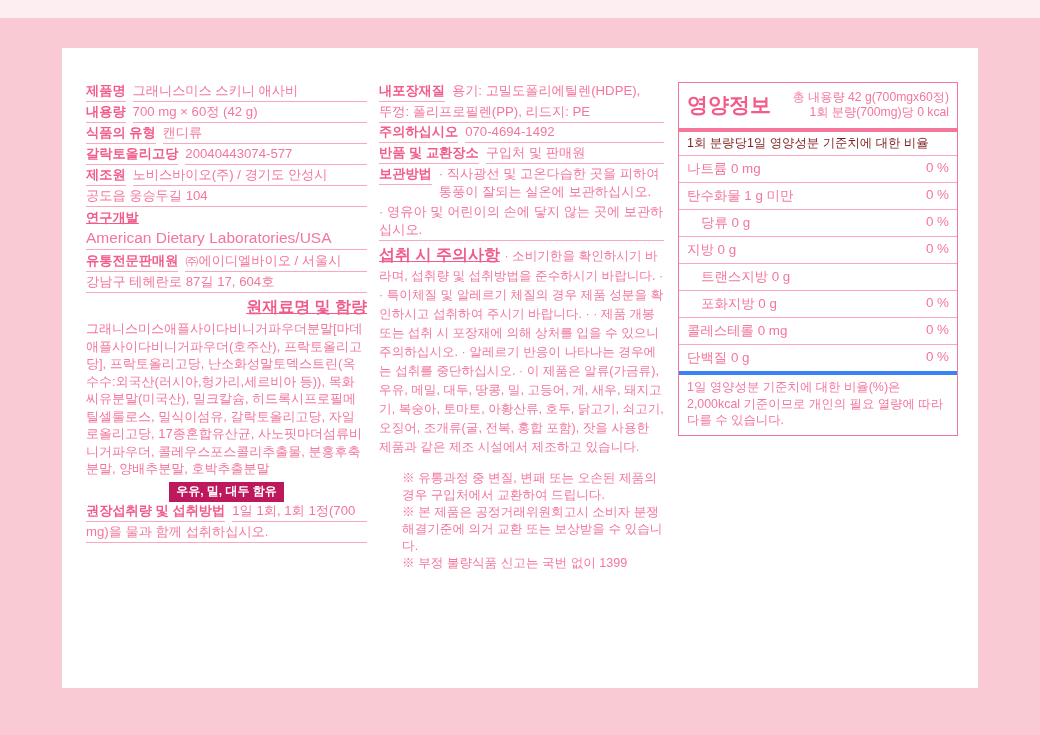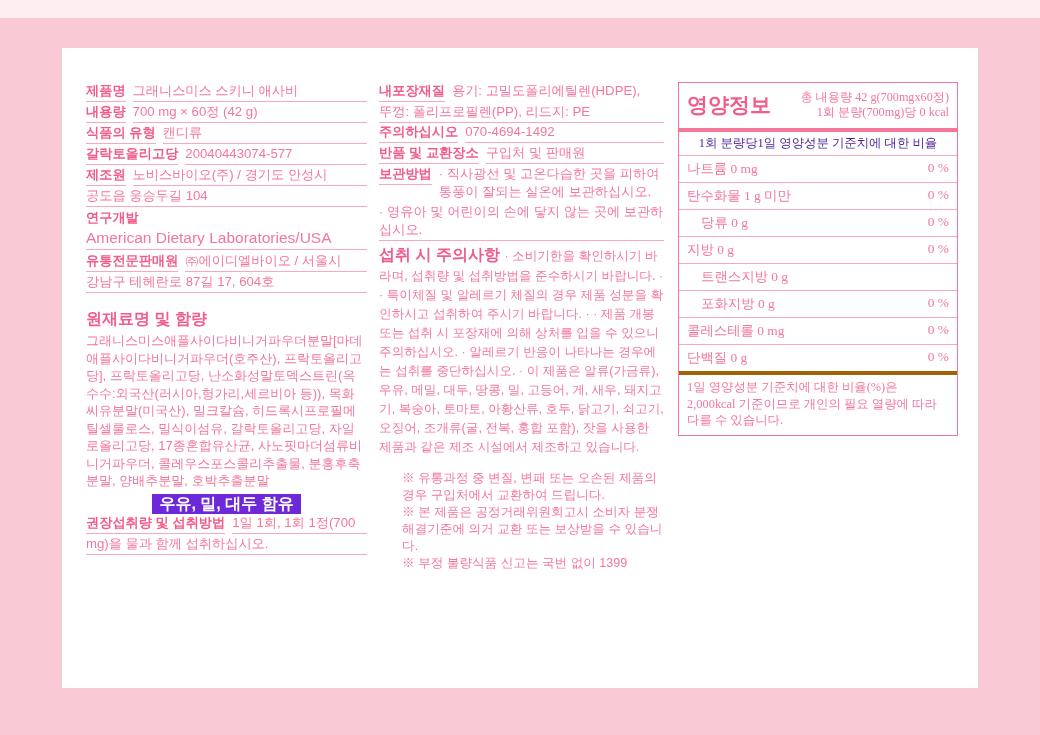--- a/index.html
+++ b/index.html
@@ -42,24 +42,25 @@
     position: absolute;
     left: 86px;
     top: 82px;
     width: 872px;
     height: 560px;
     display: flex;
     gap: 4px;
   }
   .col-a { width: 288px; position: relative; }
   .col-b { width: 292px; position: relative; padding-left: 8px; }
-  .col-c { width: 284px; position: relative; padding-left: 10px; font-family: Liberation Serif, serif; }
+  .col-c { width: 284px; position: relative; padding-left: 10px; }
   .strong {
     font-weight: bold;
     color: #f25c8a;
+    text-decoration: underline;
   }
   .row {
     display: flex;
     align-items: flex-start;
     margin-bottom: 1px;
   }
   .lbl {
     font-weight: bold;
     color: #f25c8a;
     font-size: 13.2px;
@@ -94,24 +95,24 @@
     padding-bottom: 1px;
   }
   .ingr {
     font-size: 13px;
     line-height: 17.5px;
     color: #f4769b;
     margin-top: 2px;
   }
   .highlight {
     display: inline-block;
-    background: #6d28d9;
+    background: #be185d;
     color: #ffffff;
     font-weight: bold;
-    font-size: 16px;
+    font-size: 12px;
     line-height: 17px;
     padding: 1px 7px 2px 7px;
     margin-top: 4px;
     text-align: right;
   }
   .center { text-align: center; }
   .note {
     font-size: 12.6px;
     line-height: 17px;
     color: #f4769b;
@@ -143,37 +144,37 @@
   }
   .nutri-head-right {
     font-size: 12.2px;
     line-height: 15px;
     color: #f4769b;
     text-align: right;
     flex: 1;
   }
   .nutri-sub {
     display: flex;
-    justify-content: center;
+    justify-content: flex-start;
     font-size: 12.4px;
     padding: 3px 8px 3px 8px;
     border-bottom: 1.2px solid #f9a8c0;
-    color: #4c1d95;
+    color: #7f1d1d;
   }
   .nrow {
     display: flex;
     justify-content: space-between;
     font-size: 13.4px;
     padding: 4px 8px 4px 8px;
     border-bottom: 1.2px solid #f9a8c0;
     color: #f4769b;
   }
   .nrow .nm { }
   .nrow.indent .nm { padding-left: 14px; }
-  .nrow.last { border-bottom: 4px solid #a16207; }
+  .nrow.last { border-bottom: 4px solid #3b82f6; }
   .nfoot {
     font-size: 12.4px;
     line-height: 16.5px;
     padding: 4px 8px 6px 8px;
     color: #f4769b;
   }
 </style>
 </head>
 <body>
 
@@ -216,21 +217,21 @@
         <span class="strong">연구개발</span>
       </div>
       <div class="big">American Dietary Laboratories/USA</div>
 
       <div class="row" style="margin-top:2px;">
         <span class="lbl">유통전문판매원</span>
         <span class="val">㈜에이디엘바이오 / 서울시</span>
       </div>
       <div class="plain">강남구 테헤란로 87길 17, 604호</div>
 
-      <div style="margin-top:16px;">
+      <div style="margin-top:4px;text-align:right;">
         <span class="strong">원재료명 및 함량</span>
       </div>
       <div class="ingr">그래니스미스애플사이다비니거파우더분말[마데애플사이다비니거파우더(호주산), 프락토올리고당], 프락토올리고당, 난소화성말토덱스트린(옥수수:외국산(러시아,헝가리,세르비아 등)), 목화씨유분말(미국산), 밀크칼슘, 히드록시프로필메틸셀룰로스, 밀식이섬유, 갈락토올리고당, 자일로올리고당, 17종혼합유산균, 사노핏마더섬류비니거파우더, 콜레우스포스콜리추출물, 분홍후축분말, 양배추분말, 호박추출분말</div>
 
       <div class="center">
         <span class="highlight">우유, 밀, 대두 함유</span>
       </div>
 
       <div class="row" style="margin-top:0;">
         <span class="lbl">권장섭취량 및 섭취방법</span>

